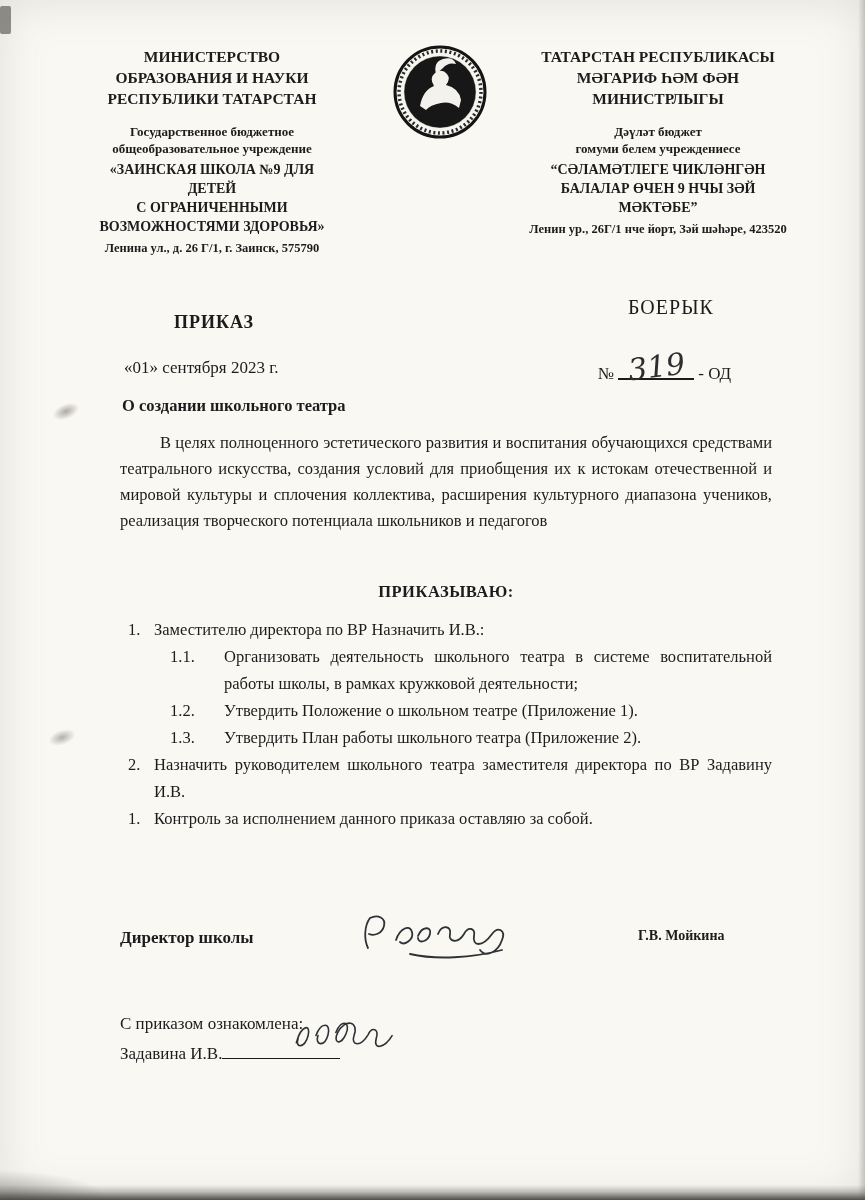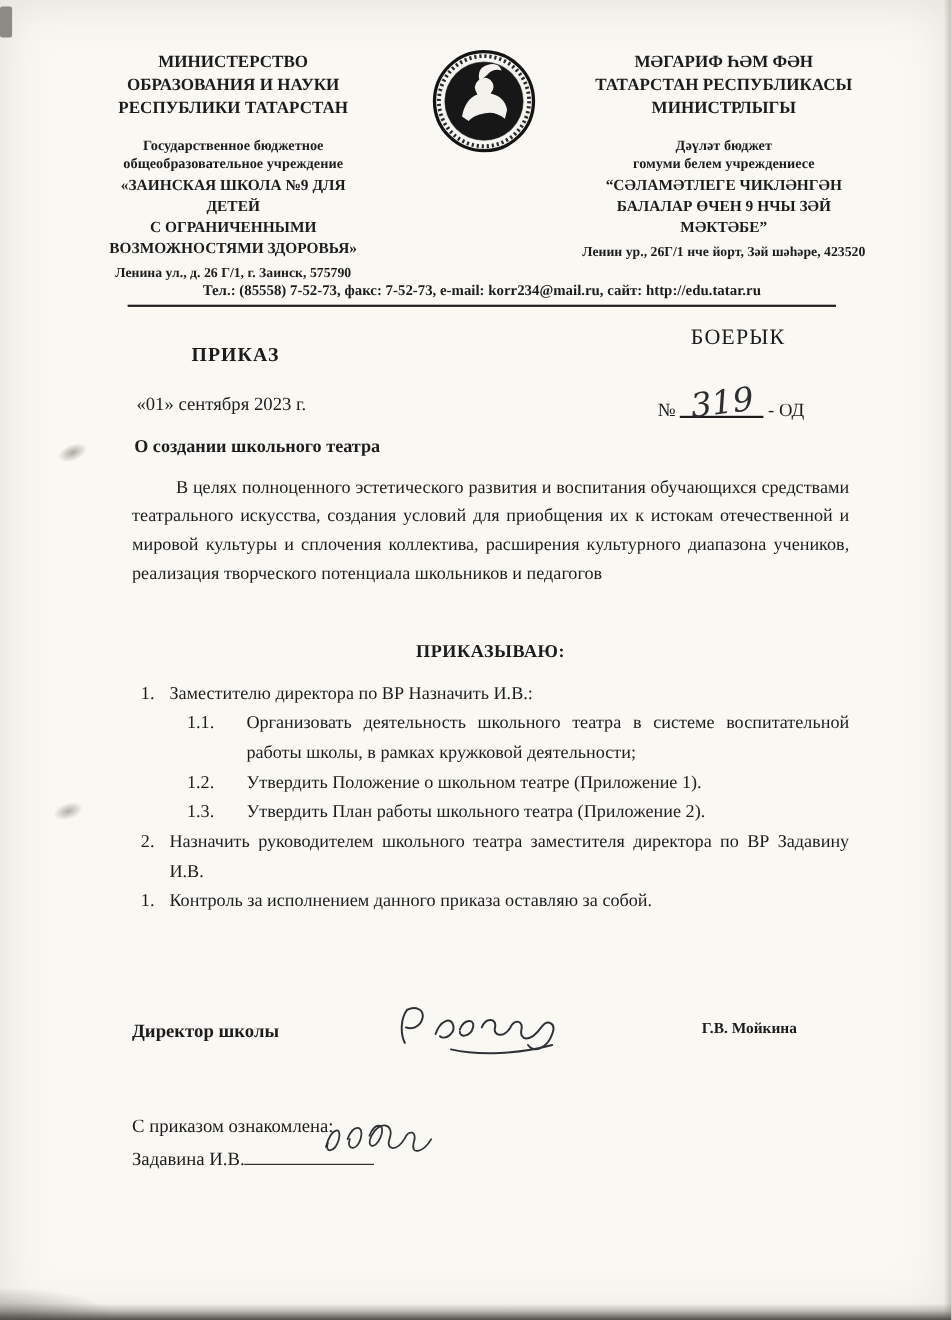--- a/index.html
+++ b/index.html
@@ -175,32 +175,31 @@
       <circle cx="48" cy="48" r="45" fill="#f6f5f0" stroke="#141414" stroke-width="3"></circle>
       <circle cx="48" cy="48" r="41" fill="none" stroke="#2a2a2a" stroke-width="3.5" stroke-dasharray="2 2.6"></circle>
       <circle cx="48" cy="48" r="36" fill="#171717"></circle>
       <path d="M28 62 q3-16 14-20 q-5-8 1-13 q7-5 12 1 q4 5-1 11 q13 3 15 15 l-2 8 q-9-7-18-5 q-11 2-15 7 z" fill="#f3f2ed"></path>
       <path d="M44 30 q-3-12 7-15 q10-3 13 5 q-8-2-13 4 z" fill="#f3f2ed"></path>
       <circle cx="48" cy="48" r="36" fill="none" stroke="#f3f2ed" stroke-width="1" opacity="0.35"></circle>
     </svg>
   </div>
 
   <div class="header-right">
+    <div class="h-ministry">ТАТАРСТАН РЕСПУБЛИКАСЫ</div>
     <div class="h-ministry">МӘГАРИФ ҺӘМ ФӘН</div>
-    <div class="h-ministry">ТАТАРСТАН РЕСПУБЛИКАСЫ</div>
     <div class="h-ministry">МИНИСТРЛЫГЫ</div>
     <div class="h-orgtype first">Дәүләт бюджет</div>
     <div class="h-orgtype">гомуми белем учреждениесе</div>
     <div class="h-name first">“СӘЛАМӘТЛЕГЕ ЧИКЛӘНГӘН</div>
     <div class="h-name">БАЛАЛАР ӨЧЕН 9 НЧЫ ЗӘЙ</div>
     <div class="h-name">МӘКТӘБЕ”</div>
     <div class="h-address">Ленин ур., 26Г/1 нче йорт, Зәй шәһәре, 423520</div>
   </div>
 
-  <div class="contact-line">Тел.: (85558) 7-52-73, факс: 7-52-73, e-mail: korr234@mail.ru, сайт: http://edu.tatar.ru</div>
 
   <div class="order-title-ru">ПРИКАЗ</div>
   <div class="order-title-tat">БОЕРЫК</div>
 
   <div class="order-date">«01»  сентября  2023 г.</div>
 
   <div class="order-number">
     <span>№</span><span class="number-cell"><span class="hand-number">319</span></span><span>- ОД</span>
   </div>
 

